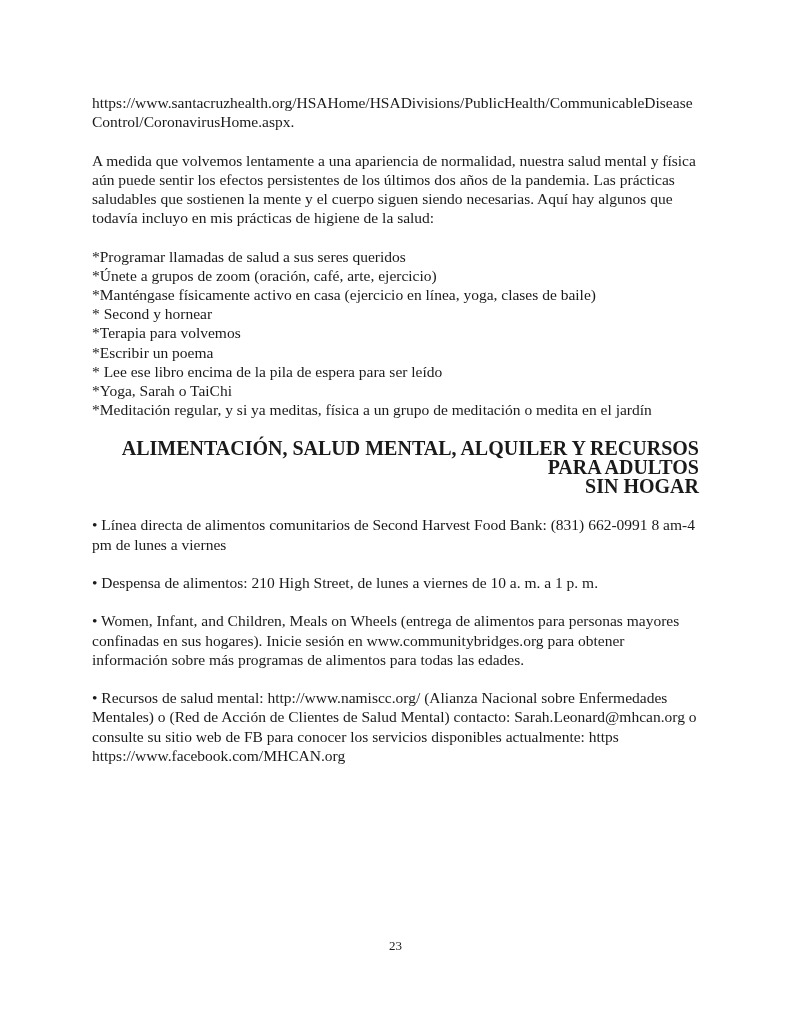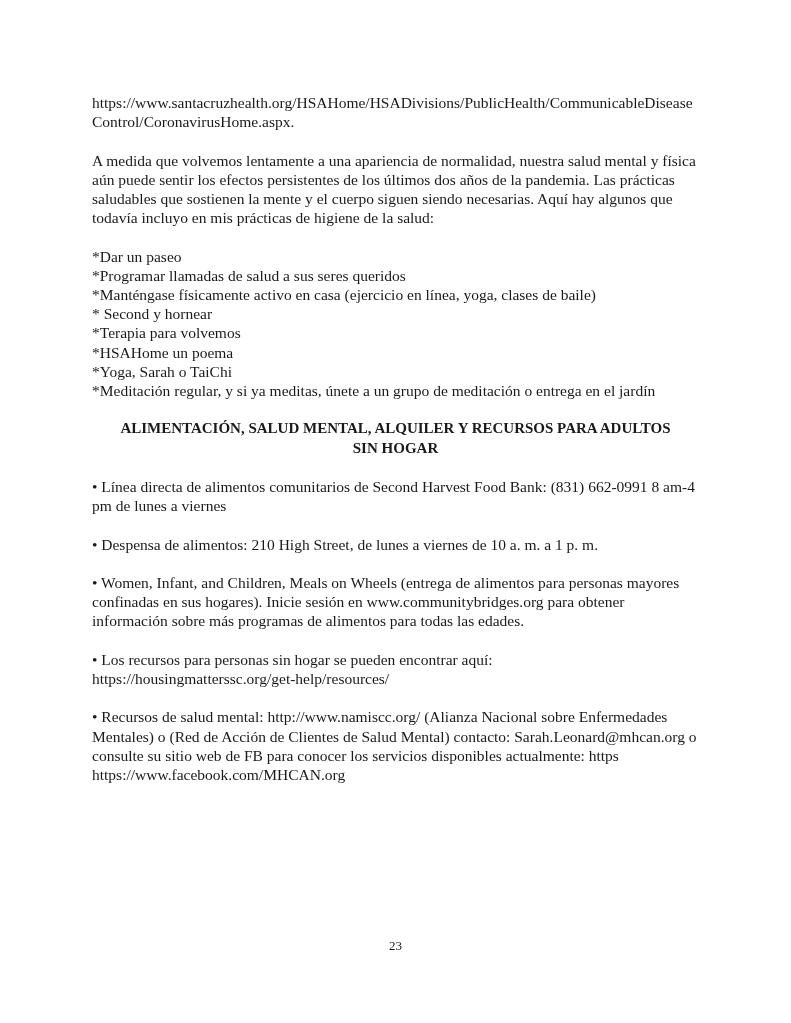--- a/index.html
+++ b/index.html
@@ -25,22 +25,22 @@
     margin: 0 0 19.2px 0;
   }
   .para:last-child {
     margin-bottom: 0;
   }
   .line {
     display: block;
   }
   .section-heading {
     font-weight: bold;
-    font-size: 15px;
-    text-align: center;
+    font-size: 20px;
+    text-align: right;
     margin: 0 0 19.2px 0;
   }
   .page-number {
     position: absolute;
     top: 938px;
     left: 0;
     width: 100%;
     text-align: center;
     font-size: 13px;
     line-height: 16px;
@@ -53,37 +53,37 @@
   <div class="content">
 
     <p class="para">
       <span class="line">https://www.santacruzhealth.org/HSAHome/HSADivisions/PublicHealth/CommunicableDisease</span>
       <span class="line">Control/CoronavirusHome.aspx.</span>
     </p>
 
     <p class="para">A medida que volvemos lentamente a una apariencia de normalidad, nuestra salud mental y física aún puede sentir los efectos persistentes de los últimos dos años de la pandemia. Las prácticas saludables que sostienen la mente y el cuerpo siguen siendo necesarias. Aquí hay algunos que todavía incluyo en mis prácticas de higiene de la salud:</p>
 
     <div class="para">
-      <div class="line">*Dar un paseo</div>
       <div class="line">*Programar llamadas de salud a sus seres queridos</div>
+      <div class="line">*Únete a grupos de zoom (oración, café, arte, ejercicio)</div>
       <div class="line">*Manténgase físicamente activo en casa (ejercicio en línea, yoga, clases de baile)</div>
       <div class="line">* Second y hornear</div>
       <div class="line">*Terapia para volvemos</div>
-      <div class="line">*HSAHome un poema</div>
+      <div class="line">*Escribir un poema</div>
+      <div class="line">* Lee ese libro encima de la pila de espera para ser leído</div>
       <div class="line">*Yoga, Sarah o TaiChi</div>
-      <div class="line">*Meditación regular, y si ya meditas, únete a un grupo de meditación o entrega en el jardín</div>
+      <div class="line">*Meditación regular, y si ya meditas, física a un grupo de meditación o medita en el jardín</div>
     </div>
 
     <h2 class="section-heading">
       <span class="line">ALIMENTACIÓN, SALUD MENTAL, ALQUILER Y RECURSOS PARA ADULTOS</span>
       <span class="line">SIN HOGAR</span>
     </h2>
 
     <p class="para">• Línea directa de alimentos comunitarios de Second Harvest Food Bank: (831) 662-0991 8 am-4 pm de lunes a viernes</p>
     <p class="para">• Despensa de alimentos: 210 High Street, de lunes a viernes de 10 a. m. a 1 p. m.</p>
     <p class="para">• Women, Infant, and Children, Meals on Wheels (entrega de alimentos para personas mayores confinadas en sus hogares). Inicie sesión en www.communitybridges.org para obtener información sobre más programas de alimentos para todas las edades.</p>
-    <p class="para">• Los recursos para personas sin hogar se pueden encontrar aquí: https://housingmatterssc.org/get-help/resources/</p>
     <p class="para">• Recursos de salud mental: http://www.namiscc.org/ (Alianza Nacional sobre Enfermedades Mentales) o (Red de Acción de Clientes de Salud Mental) contacto: Sarah.Leonard@mhcan.org o consulte su sitio web de FB para conocer los servicios disponibles actualmente: https https://www.facebook.com/MHCAN.org</p>
 
   </div>
 
   <div class="page-number">23</div>
 </div>
 
 </body></html>

